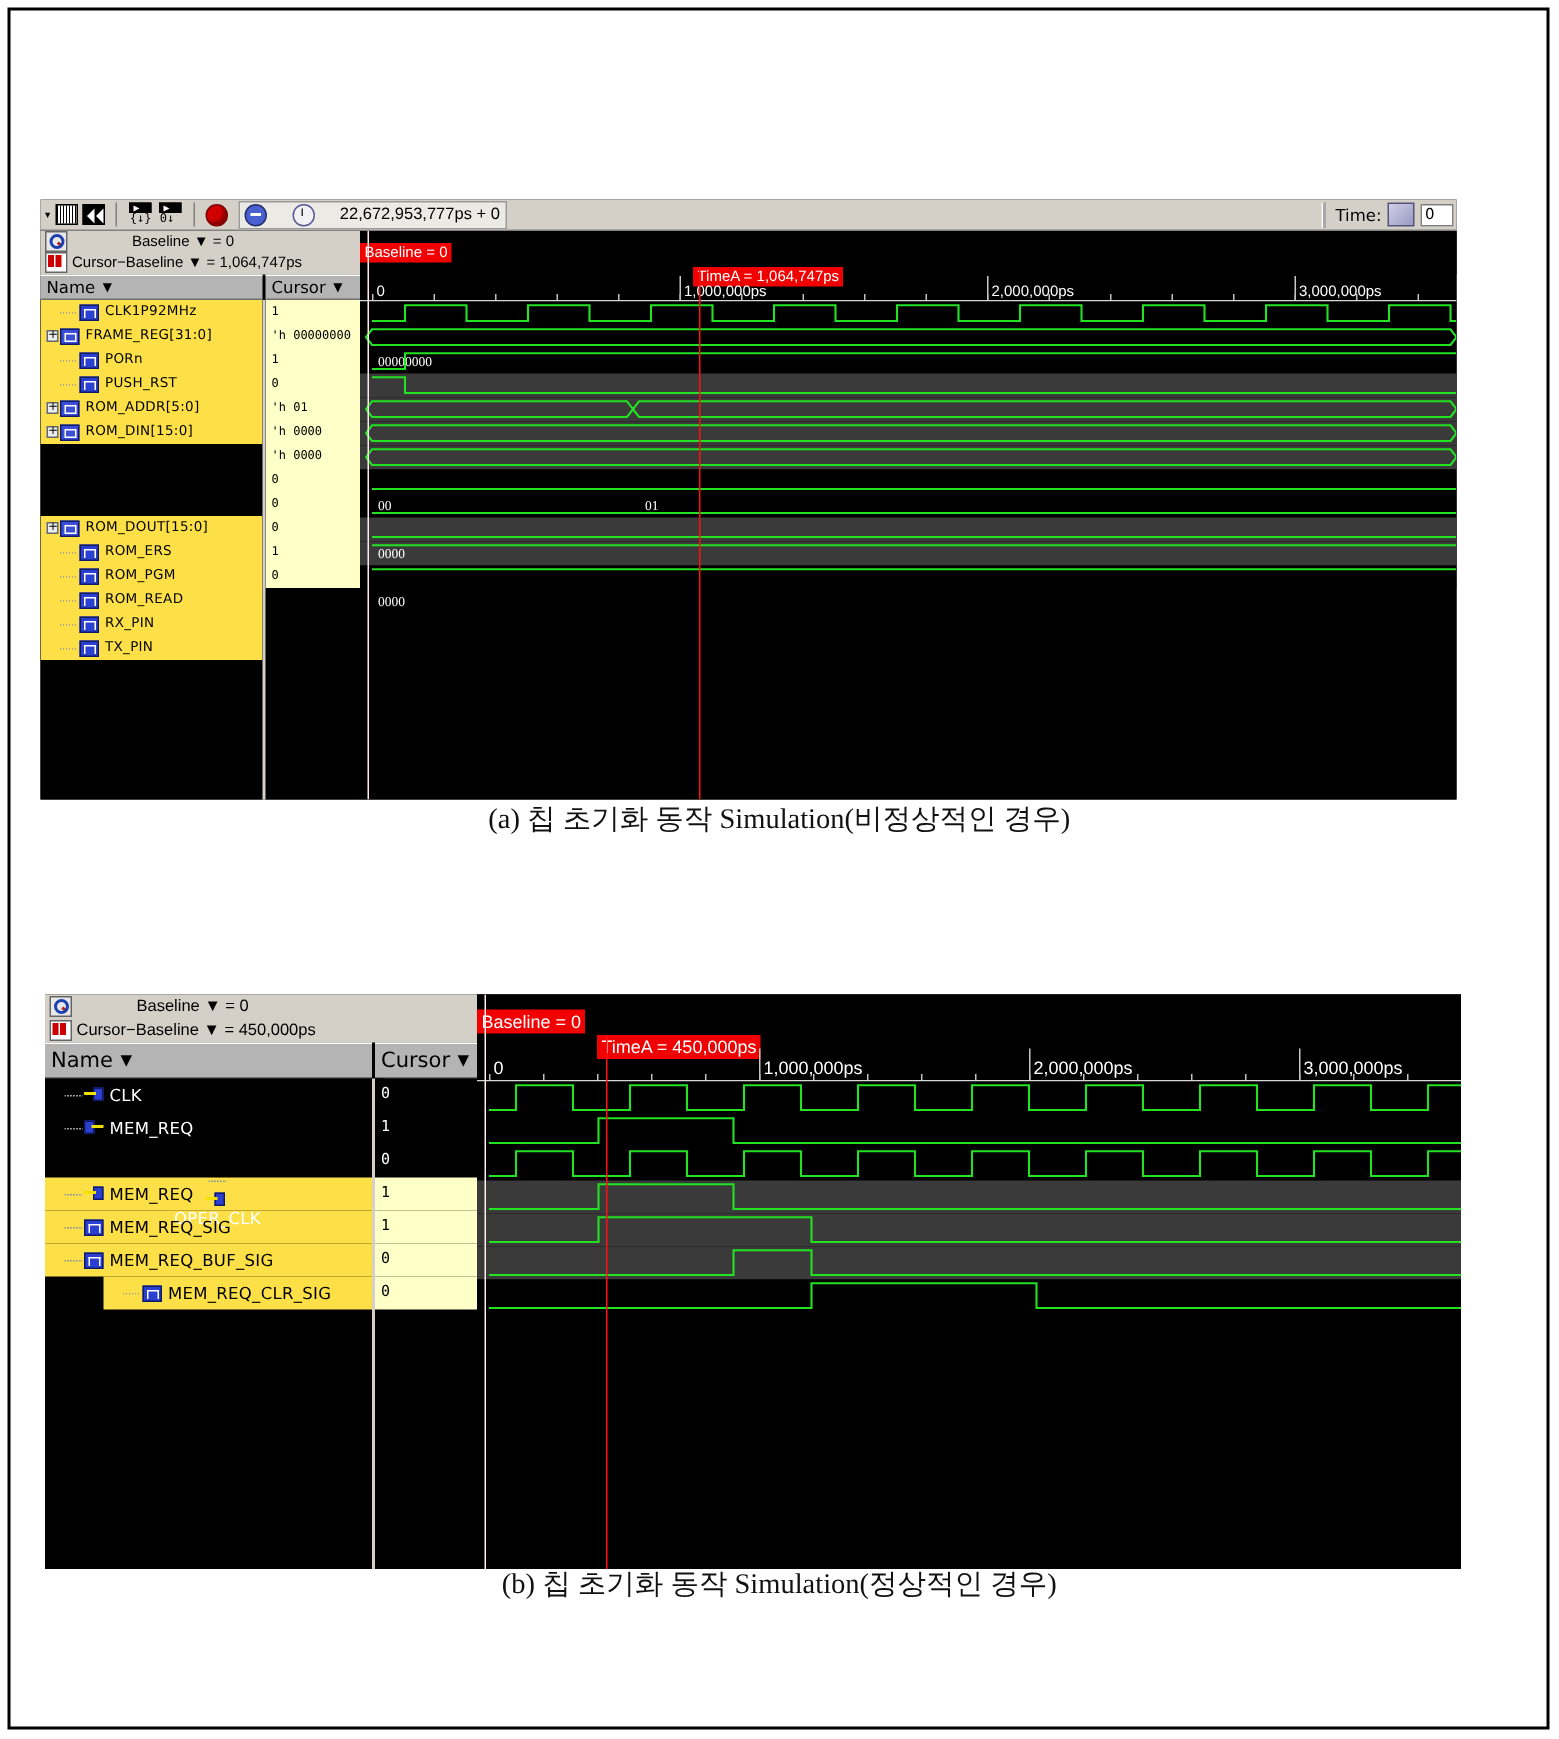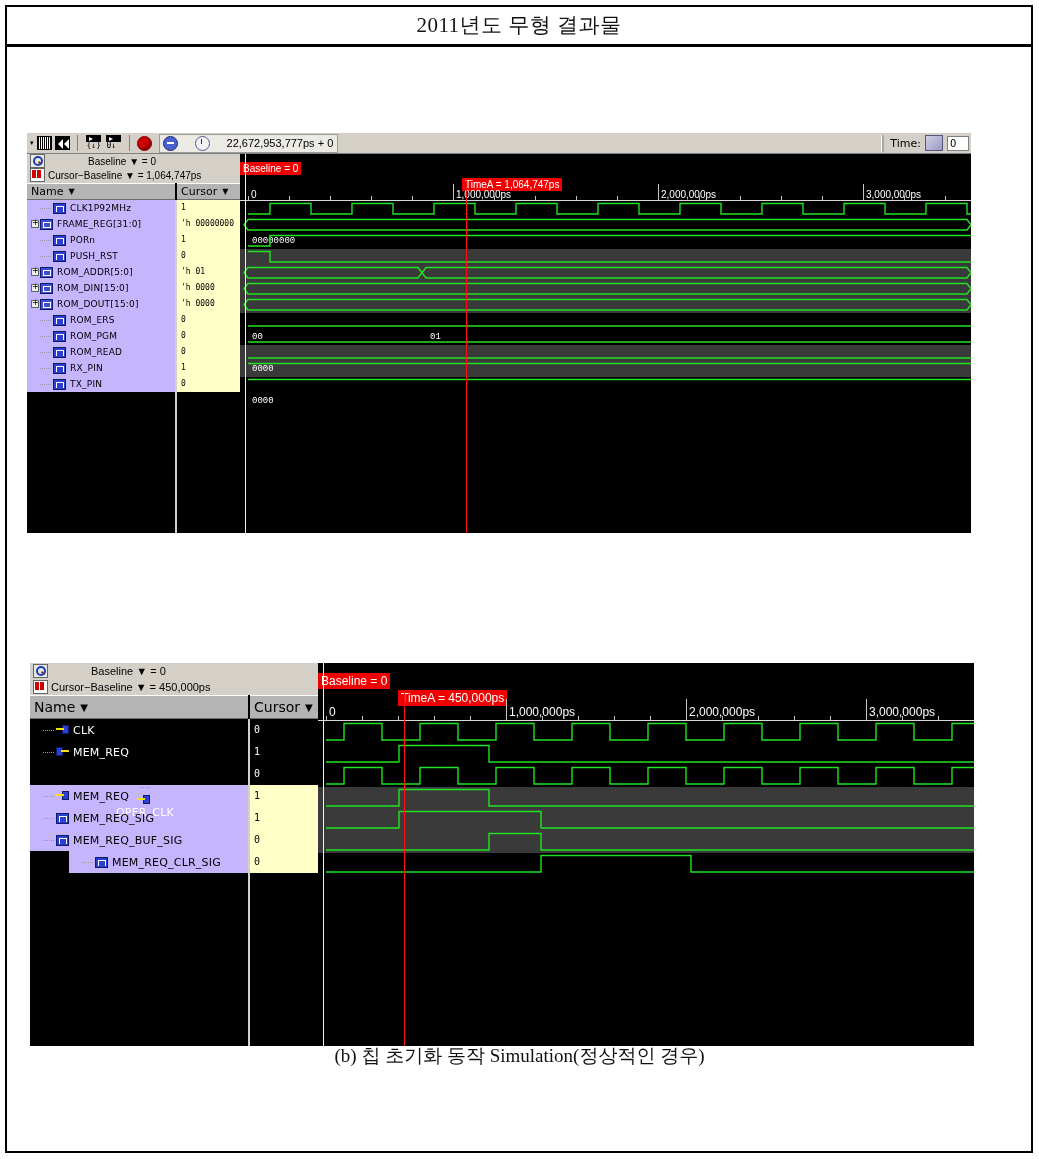--- a/index.html
+++ b/index.html
@@ -51,21 +51,21 @@
   .cinfo-txt{font-size:10px;color:#000;white-space:nowrap;font-family:"Liberation Sans",sans-serif;}
   .cinfo-base{padding-left:40px;}
 
   
   .colhdr{position:absolute;height:17px;background:#b4b4b4;border-top:1px solid #fff;border-bottom:1px solid #6e6e6e;box-sizing:border-box;display:flex;align-items:center;padding-left:4px;color:#000;font-size:11px;}
   .colhdr .dn{margin-left:5px;font-size:8px;}
 
   
   .namecol{position:absolute;background:#000;overflow:hidden;}
   .namerow{display:flex;align-items:center;height:16px;box-sizing:border-box;padding-left:4px;font-size:9px;color:#000;white-space:nowrap;}
-  .namerow.yellow{background:#c4b5fd;}
+  .namerow.yellow{background:#fde047;}
   .namerow.black{background:#000;color:#fff;}
   .tree{width:9px;height:16px;position:relative;flex:0 0 auto;}
   .tree.exp:after{content:"";position:absolute;left:0;top:4px;width:8px;height:8px;border:1px solid #666;background:#ededed;box-sizing:border-box;}
   .tree.exp:before{content:"+";position:absolute;left:1px;top:3px;font-size:8px;line-height:8px;color:#000;z-index:2;}
   .dots{width:13px;height:16px;position:relative;flex:0 0 auto;}
   .dots:after{content:"";position:absolute;left:0;top:8px;width:12px;height:1px;background:repeating-linear-gradient(90deg,#999 0 1px,transparent 1px 2px);}
   .sigico{width:13px;height:11px;flex:0 0 auto;margin-right:4px;position:relative;background:#2b3fd0;border:1px solid #101a6b;box-sizing:border-box;}
   .sigico:after{content:"";position:absolute;left:2px;top:2px;width:8px;height:6px;border-left:1px solid #fff;border-top:1px solid #fff;border-right:1px solid #fff;box-sizing:border-box;}
   .sigico.bus{background:#3b4fd8;}
   .sigico.bus:after{border-style:solid;border-color:#fff;border-width:1px;}
@@ -89,33 +89,30 @@
   .badge{position:absolute;background:#f00000;color:#fff;font-size:10px;padding:0 3px;white-space:nowrap;line-height:13px;font-family:"Liberation Sans",sans-serif;}
   .tick-label{position:absolute;font-size:10px;color:#fff;font-family:"Liberation Sans",sans-serif;white-space:nowrap;padding-left:3px;}
   .tick-major{position:absolute;width:1px;background:#c8c8c8;}
   .axis-line{position:absolute;height:1px;background:#d8d8d8;left:0;right:0;}
   .tick-minor{position:absolute;width:1px;height:4px;background:#c0c0c0;}
   .cursor-line{position:absolute;width:1px;background:#ff1010;top:0;bottom:0;}
   .baseline-line{position:absolute;width:1px;background:#ffecec;top:0;bottom:0;}
   .rowband{position:absolute;left:0;right:0;}
   .rowband.grey{background:#3a3a3a;}
   .rowband.blk{background:#000;}
-  .busval{position:absolute;color:#fff;font-size:9px;font-family:Liberation Mono, monospace;line-height:10px;white-space:nowrap;}
+  .busval{position:absolute;color:#fff;font-size:9px;font-family:Liberation Serif, serif;line-height:10px;white-space:nowrap;}
 
   .caption{position:absolute;width:100%;text-align:center;font-family:"Liberation Serif",serif;font-size:19px;color:#111;}
 </style>
 </head>
 <body>
 
 <div id="page">
 
   <div class="doc-frame"></div>
-  <div class="title-bar">
-    <div class="title-text">2011년도 무형 결과물</div>
-  </div>
 
   <div class="wf" style="left:27px;top:133px;width:944px;height:400px;">
 
     <div class="toolbar" style="width:944px;">
       <div class="tb-left">
         <span class="tb-caret">▾</span>
         <span class="ic striped"></span>
         <span class="ic rew"></span>
         <span class="sep"></span>
         <span class="mk">
@@ -190,21 +187,21 @@
         <div class="namerow yellow" style="height:16px;">
           <span class="tree exp"></span>
           <span class="sigico bus"></span>
           <span class="lbl">ROM_ADDR[5:0]</span>
         </div>
         <div class="namerow yellow" style="height:16px;">
           <span class="tree exp"></span>
           <span class="sigico bus"></span>
           <span class="lbl">ROM_DIN[15:0]</span>
         </div>
-        <div class="namerow yellow" style="height:16px;">
+        <div class="namerow yellow" style="height:16px;margin-top:48px;">
           <span class="tree exp"></span>
           <span class="sigico bus"></span>
           <span class="lbl">ROM_DOUT[15:0]</span>
         </div>
         <div class="namerow yellow" style="height:16px;">
           <span class="tree"></span>
           <span class="dots"></span>
           <span class="sigico"></span>
           <span class="lbl">ROM_ERS</span>
         </div>
@@ -356,20 +353,21 @@
             <svg width="731" height="16" style="position:absolute;left:0;top:0;">
               <path d="M8,2.5 L731,2.5" stroke="#22e222" fill="none" stroke-width="1.4"></path>
             </svg>
           </div>
         </div>
         <div class="baseline-line" style="left:5px;"></div>
         <div class="cursor-line" style="left:226px;top:24px;"></div>
       </div>
   </div>
 
+  <div class="caption" style="left:0;top:533px;">(a) 칩 초기화 동작 Simulation(비정상적인 경우)</div>
 
   <div class="wf" style="left:30px;top:663px;width:944px;height:383px;">
 
     <div class="cinfo" style="left:0;top:0;width:288px;height:32px;">
       <div class="cinfo-row" style="height:16px;">
         <span class="cinfo-ic mag"></span>
         <span class="cinfo-txt cinfo-base" style="font-size:11px;">Baseline ▼ = 0</span>
       </div>
       <div class="cinfo-row" style="height:16px;">
         <span class="cinfo-ic cur"></span>

